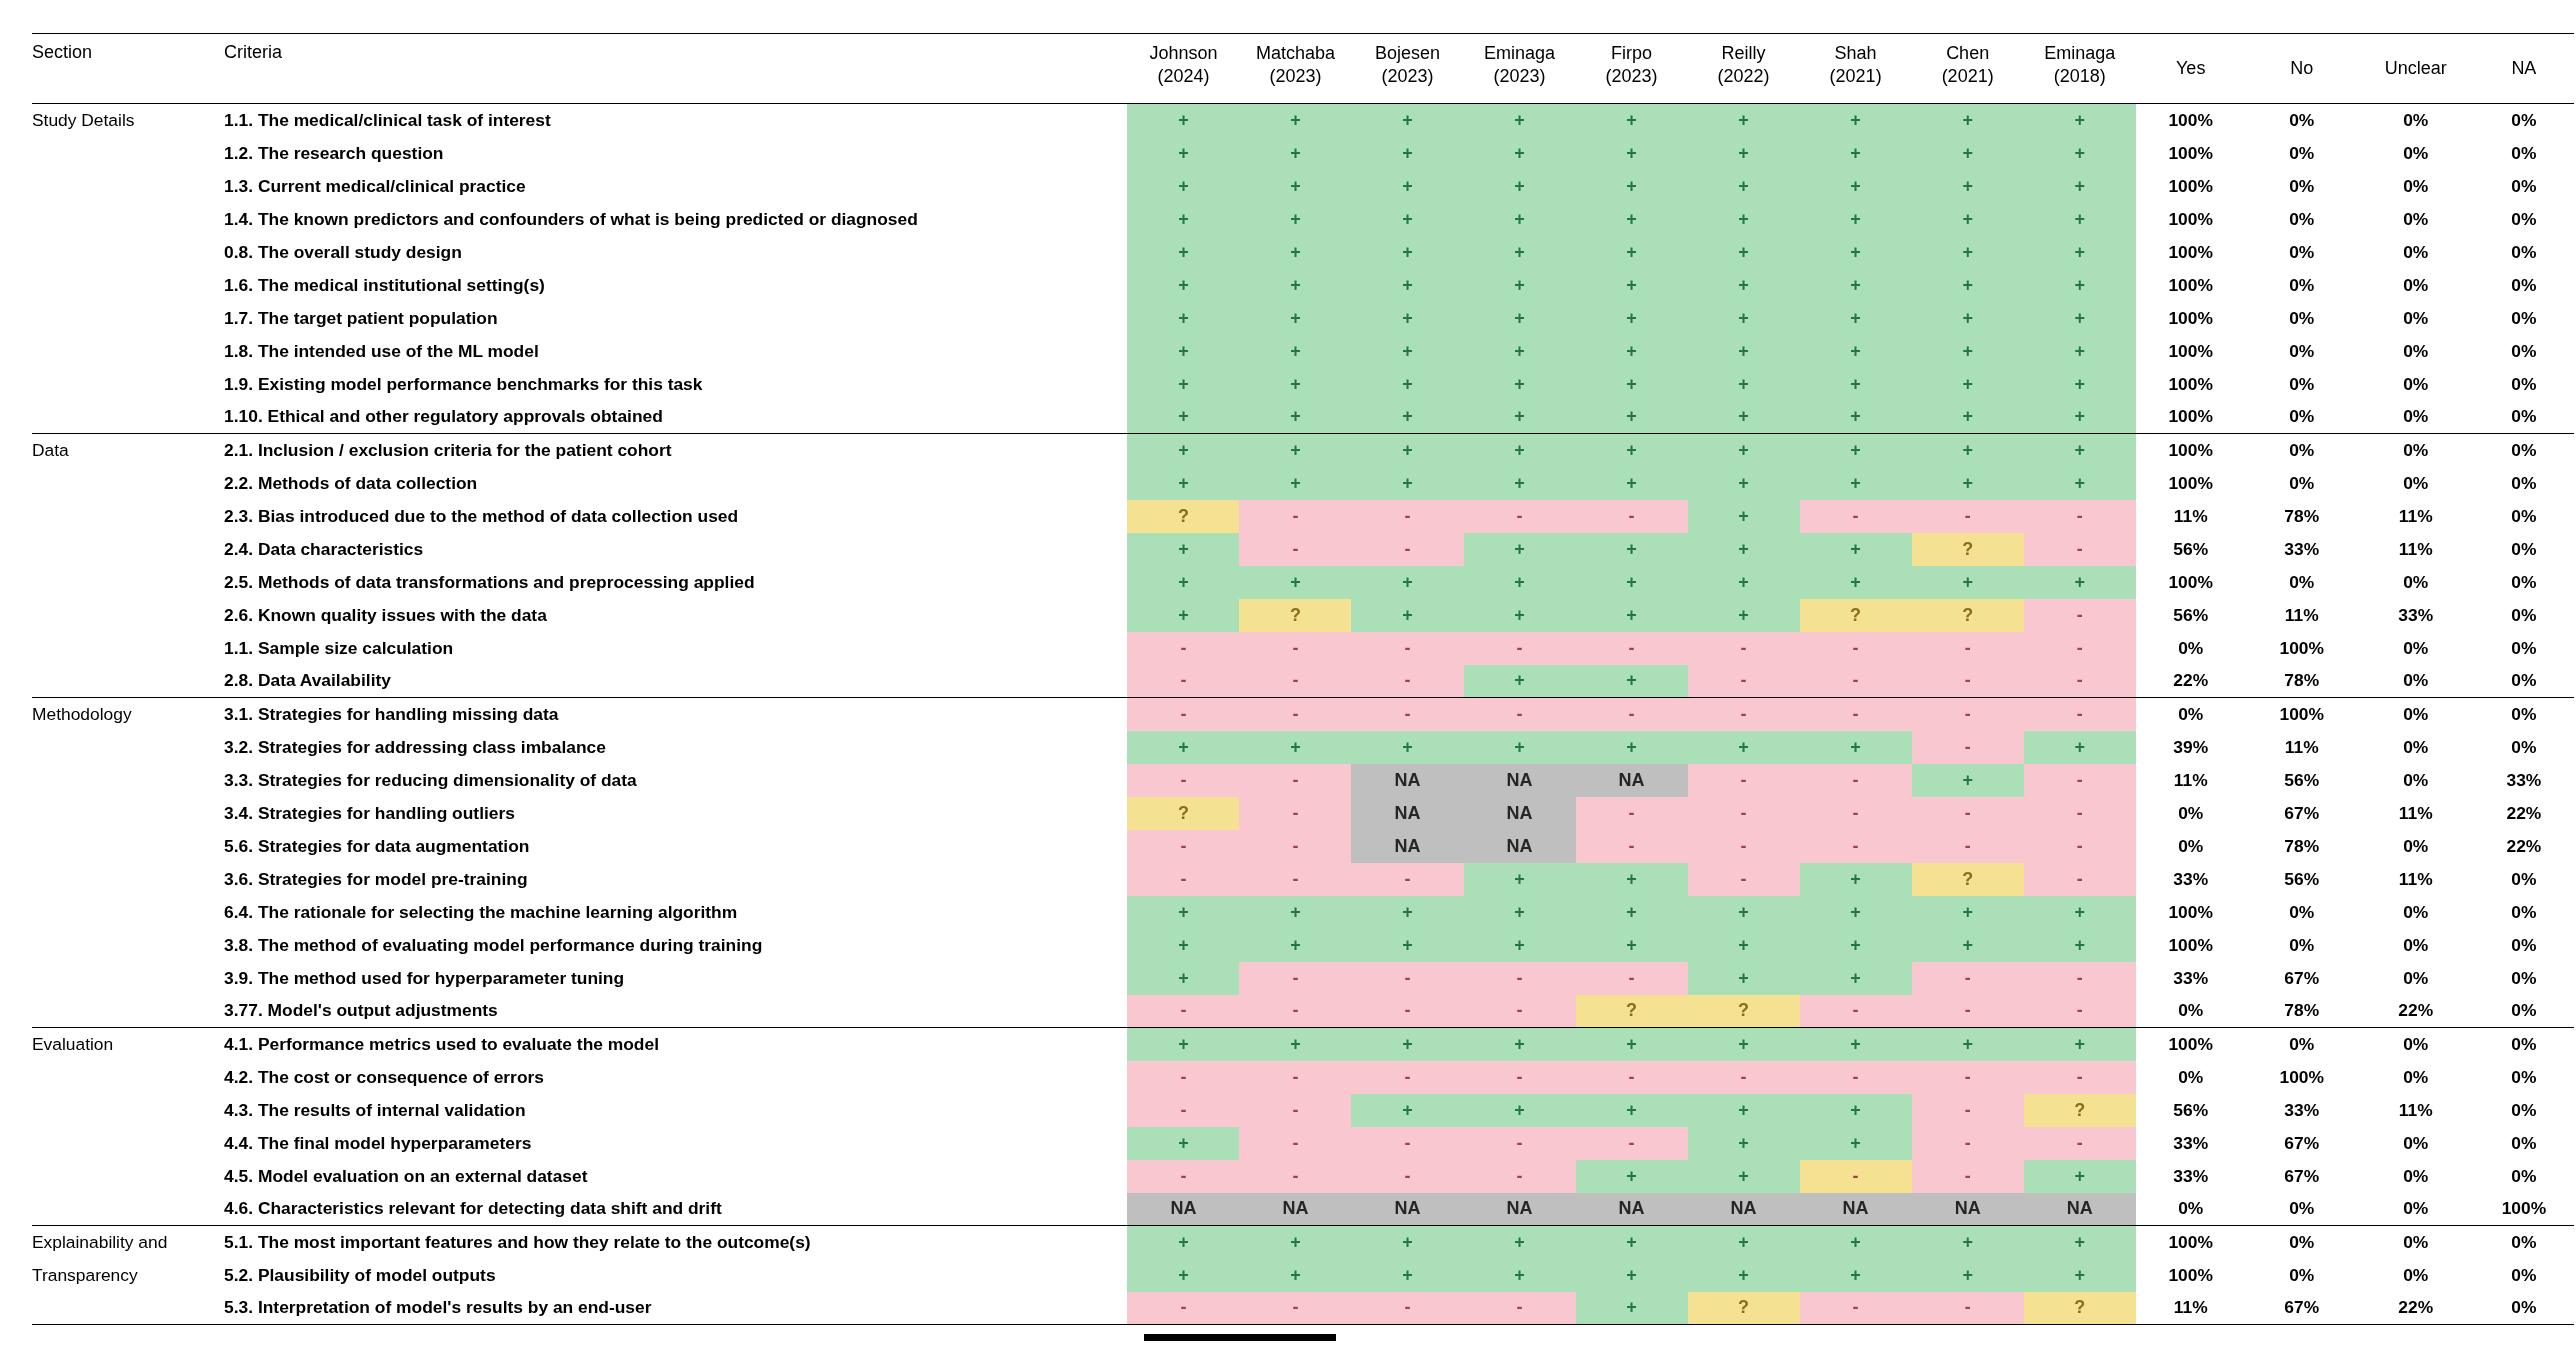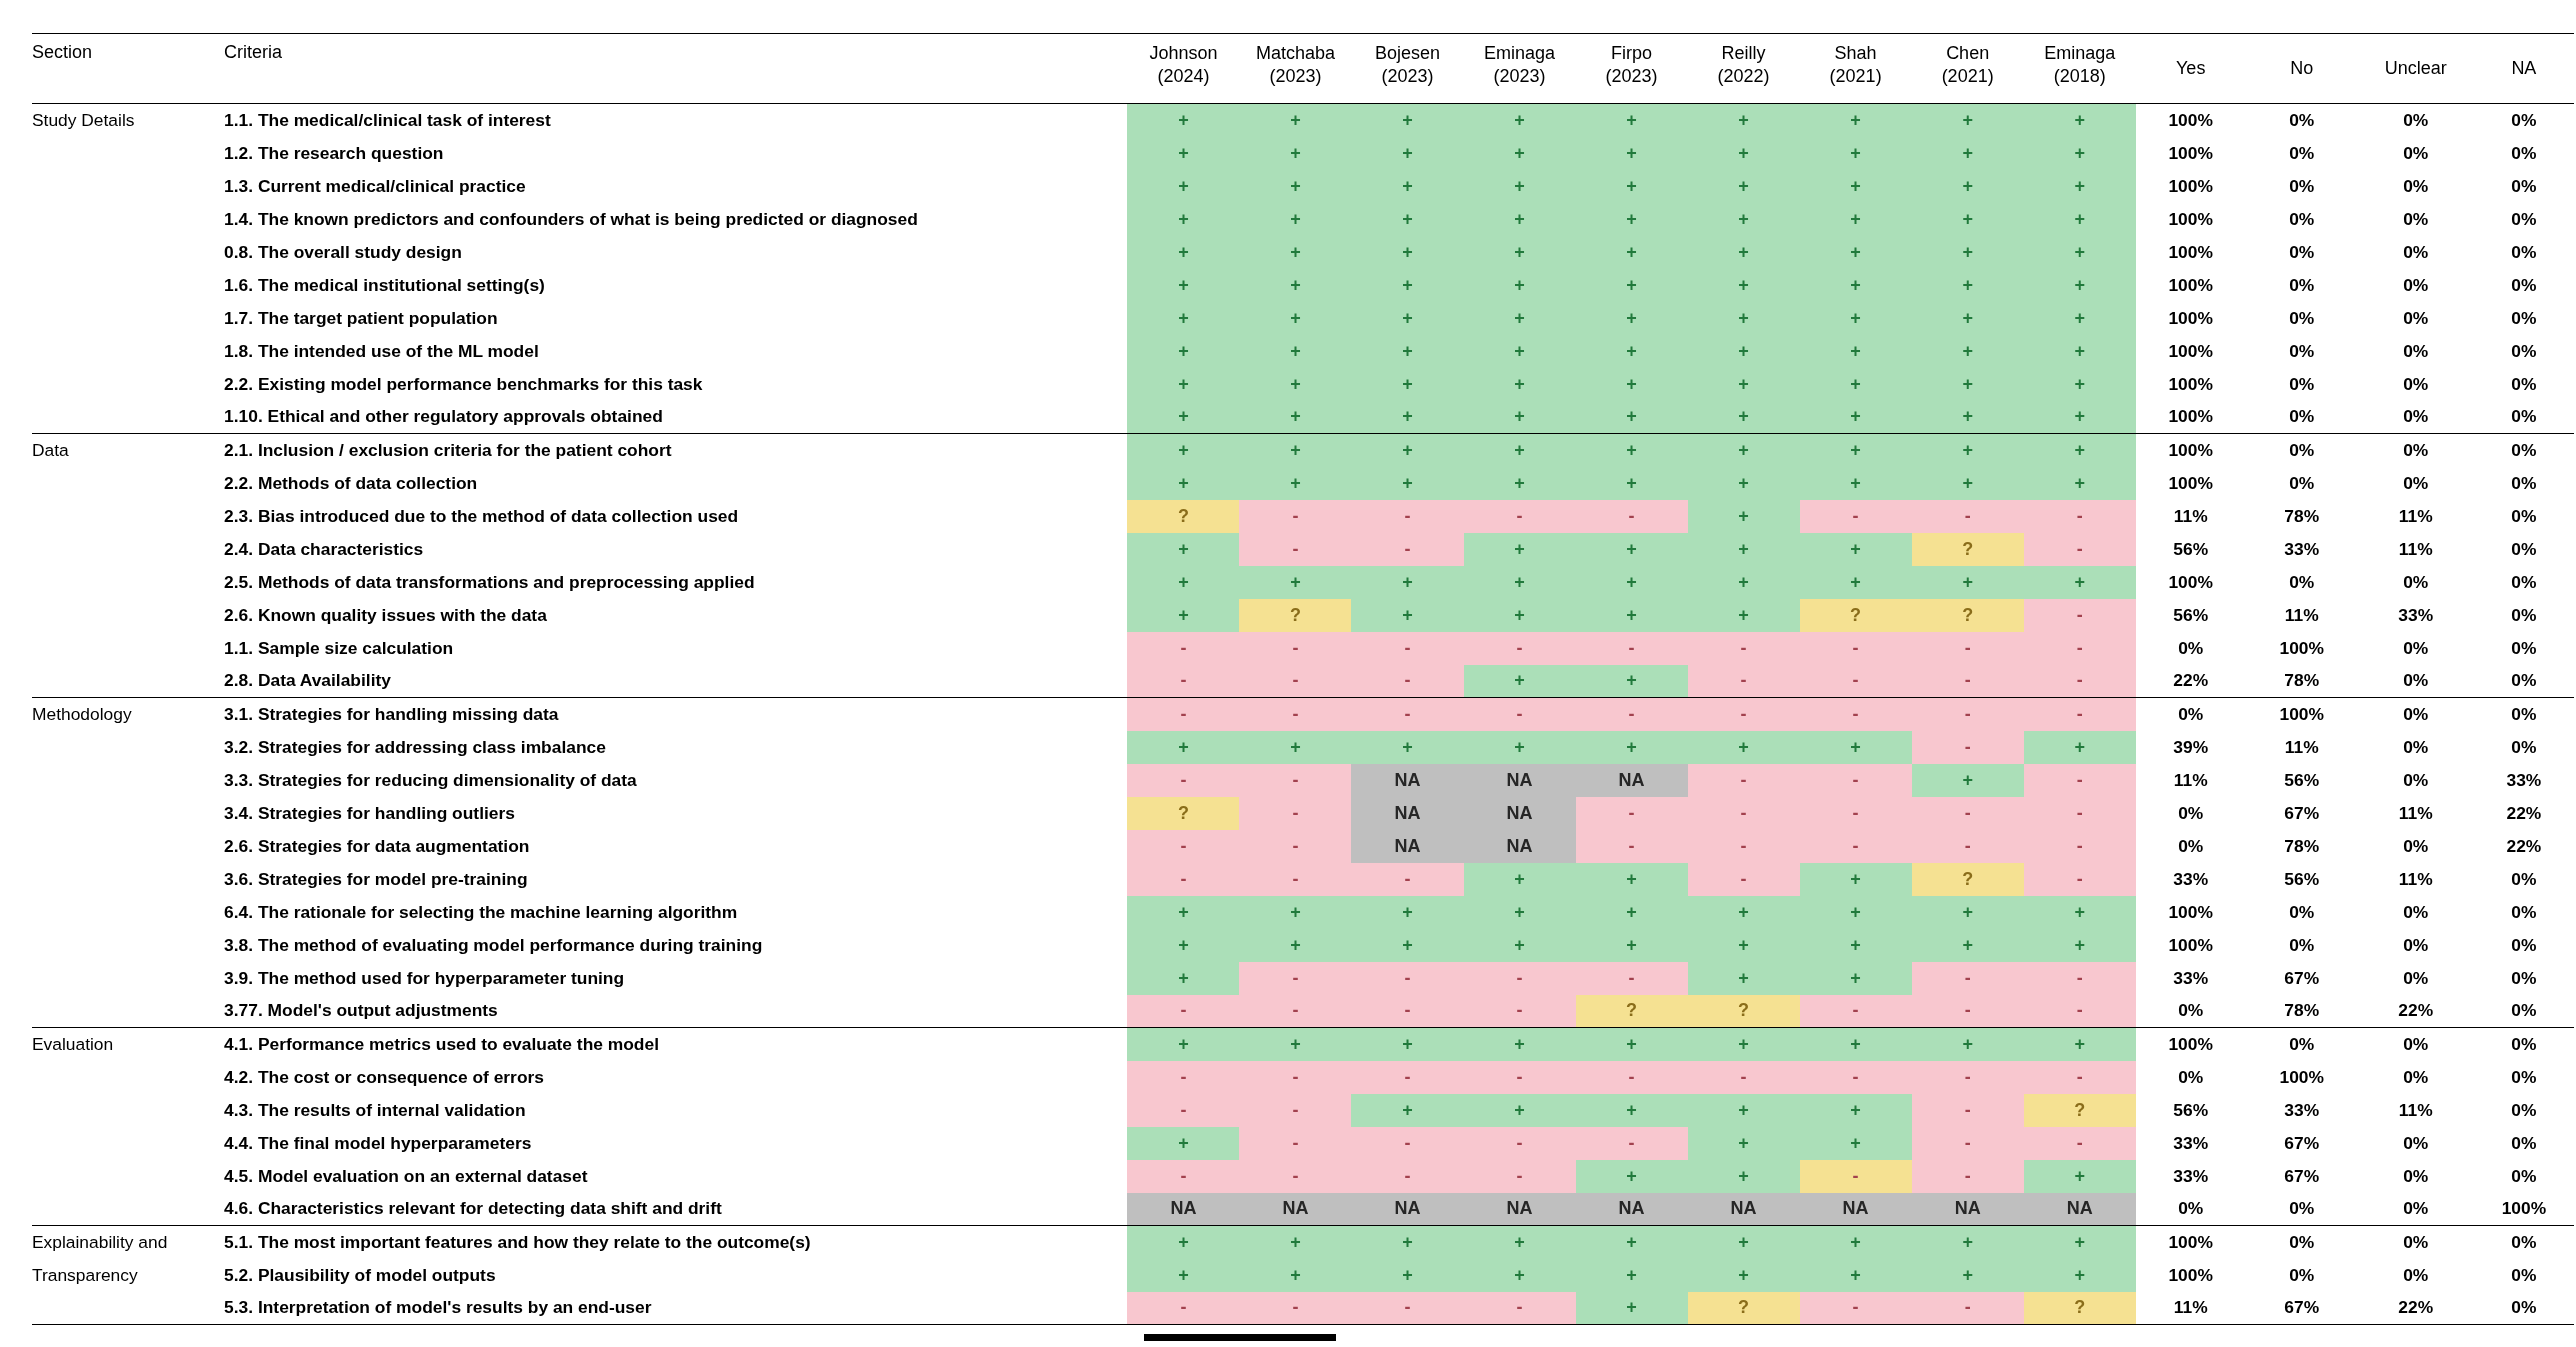--- a/index.html
+++ b/index.html
@@ -270,21 +270,21 @@
           <td class="sym" style="background: rgb(171, 223, 184); color: rgb(33, 122, 60);">+</td>
           <td class="sym" style="background: rgb(171, 223, 184); color: rgb(33, 122, 60);">+</td>
           <td class="sym" style="background: rgb(171, 223, 184); color: rgb(33, 122, 60);">+</td>
           <td class="sym" style="background: rgb(171, 223, 184); color: rgb(33, 122, 60);">+</td>
           <td class="stat">100%</td>
           <td class="stat">0%</td>
           <td class="stat">0%</td>
           <td class="stat">0%</td>
         </tr>
         <tr>
-          <td class="criteria">2.2. Existing model performance benchmarks for this task</td>
+          <td class="criteria">1.9. Existing model performance benchmarks for this task</td>
           <td class="sym" style="background: rgb(171, 223, 184); color: rgb(33, 122, 60);">+</td>
           <td class="sym" style="background: rgb(171, 223, 184); color: rgb(33, 122, 60);">+</td>
           <td class="sym" style="background: rgb(171, 223, 184); color: rgb(33, 122, 60);">+</td>
           <td class="sym" style="background: rgb(171, 223, 184); color: rgb(33, 122, 60);">+</td>
           <td class="sym" style="background: rgb(171, 223, 184); color: rgb(33, 122, 60);">+</td>
           <td class="sym" style="background: rgb(171, 223, 184); color: rgb(33, 122, 60);">+</td>
           <td class="sym" style="background: rgb(171, 223, 184); color: rgb(33, 122, 60);">+</td>
           <td class="sym" style="background: rgb(171, 223, 184); color: rgb(33, 122, 60);">+</td>
           <td class="sym" style="background: rgb(171, 223, 184); color: rgb(33, 122, 60);">+</td>
           <td class="stat">100%</td>
@@ -500,21 +500,21 @@
           <td class="sym" style="background: rgb(248, 199, 207); color: rgb(162, 65, 78);">-</td>
           <td class="sym" style="background: rgb(248, 199, 207); color: rgb(162, 65, 78);">-</td>
           <td class="sym" style="background: rgb(248, 199, 207); color: rgb(162, 65, 78);">-</td>
           <td class="sym" style="background: rgb(248, 199, 207); color: rgb(162, 65, 78);">-</td>
           <td class="stat">0%</td>
           <td class="stat">67%</td>
           <td class="stat">11%</td>
           <td class="stat">22%</td>
         </tr>
         <tr>
-          <td class="criteria">2.6. Strategies for data augmentation</td>
+          <td class="criteria">5.6. Strategies for data augmentation</td>
           <td class="sym" style="background: rgb(248, 199, 207); color: rgb(162, 65, 78);">-</td>
           <td class="sym" style="background: rgb(248, 199, 207); color: rgb(162, 65, 78);">-</td>
           <td class="sym" style="background: rgb(191, 191, 191); color: rgb(38, 38, 38);">NA</td>
           <td class="sym" style="background: rgb(191, 191, 191); color: rgb(38, 38, 38);">NA</td>
           <td class="sym" style="background: rgb(248, 199, 207); color: rgb(162, 65, 78);">-</td>
           <td class="sym" style="background: rgb(248, 199, 207); color: rgb(162, 65, 78);">-</td>
           <td class="sym" style="background: rgb(248, 199, 207); color: rgb(162, 65, 78);">-</td>
           <td class="sym" style="background: rgb(248, 199, 207); color: rgb(162, 65, 78);">-</td>
           <td class="sym" style="background: rgb(248, 199, 207); color: rgb(162, 65, 78);">-</td>
           <td class="stat">0%</td>

